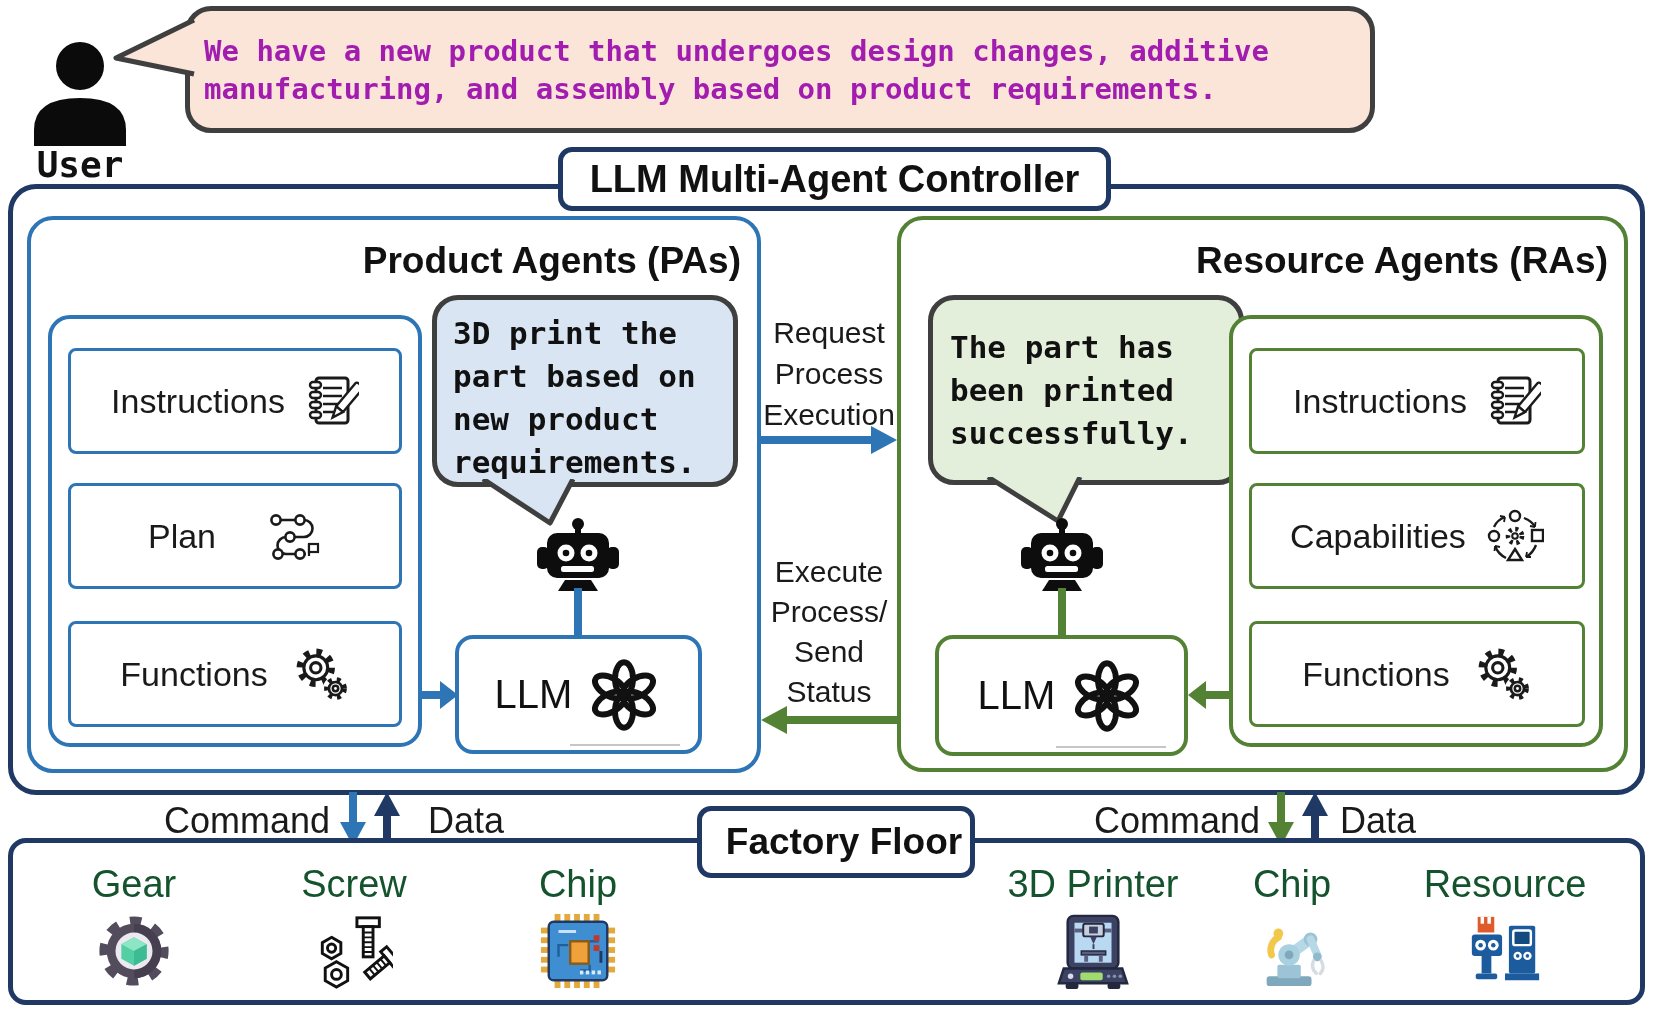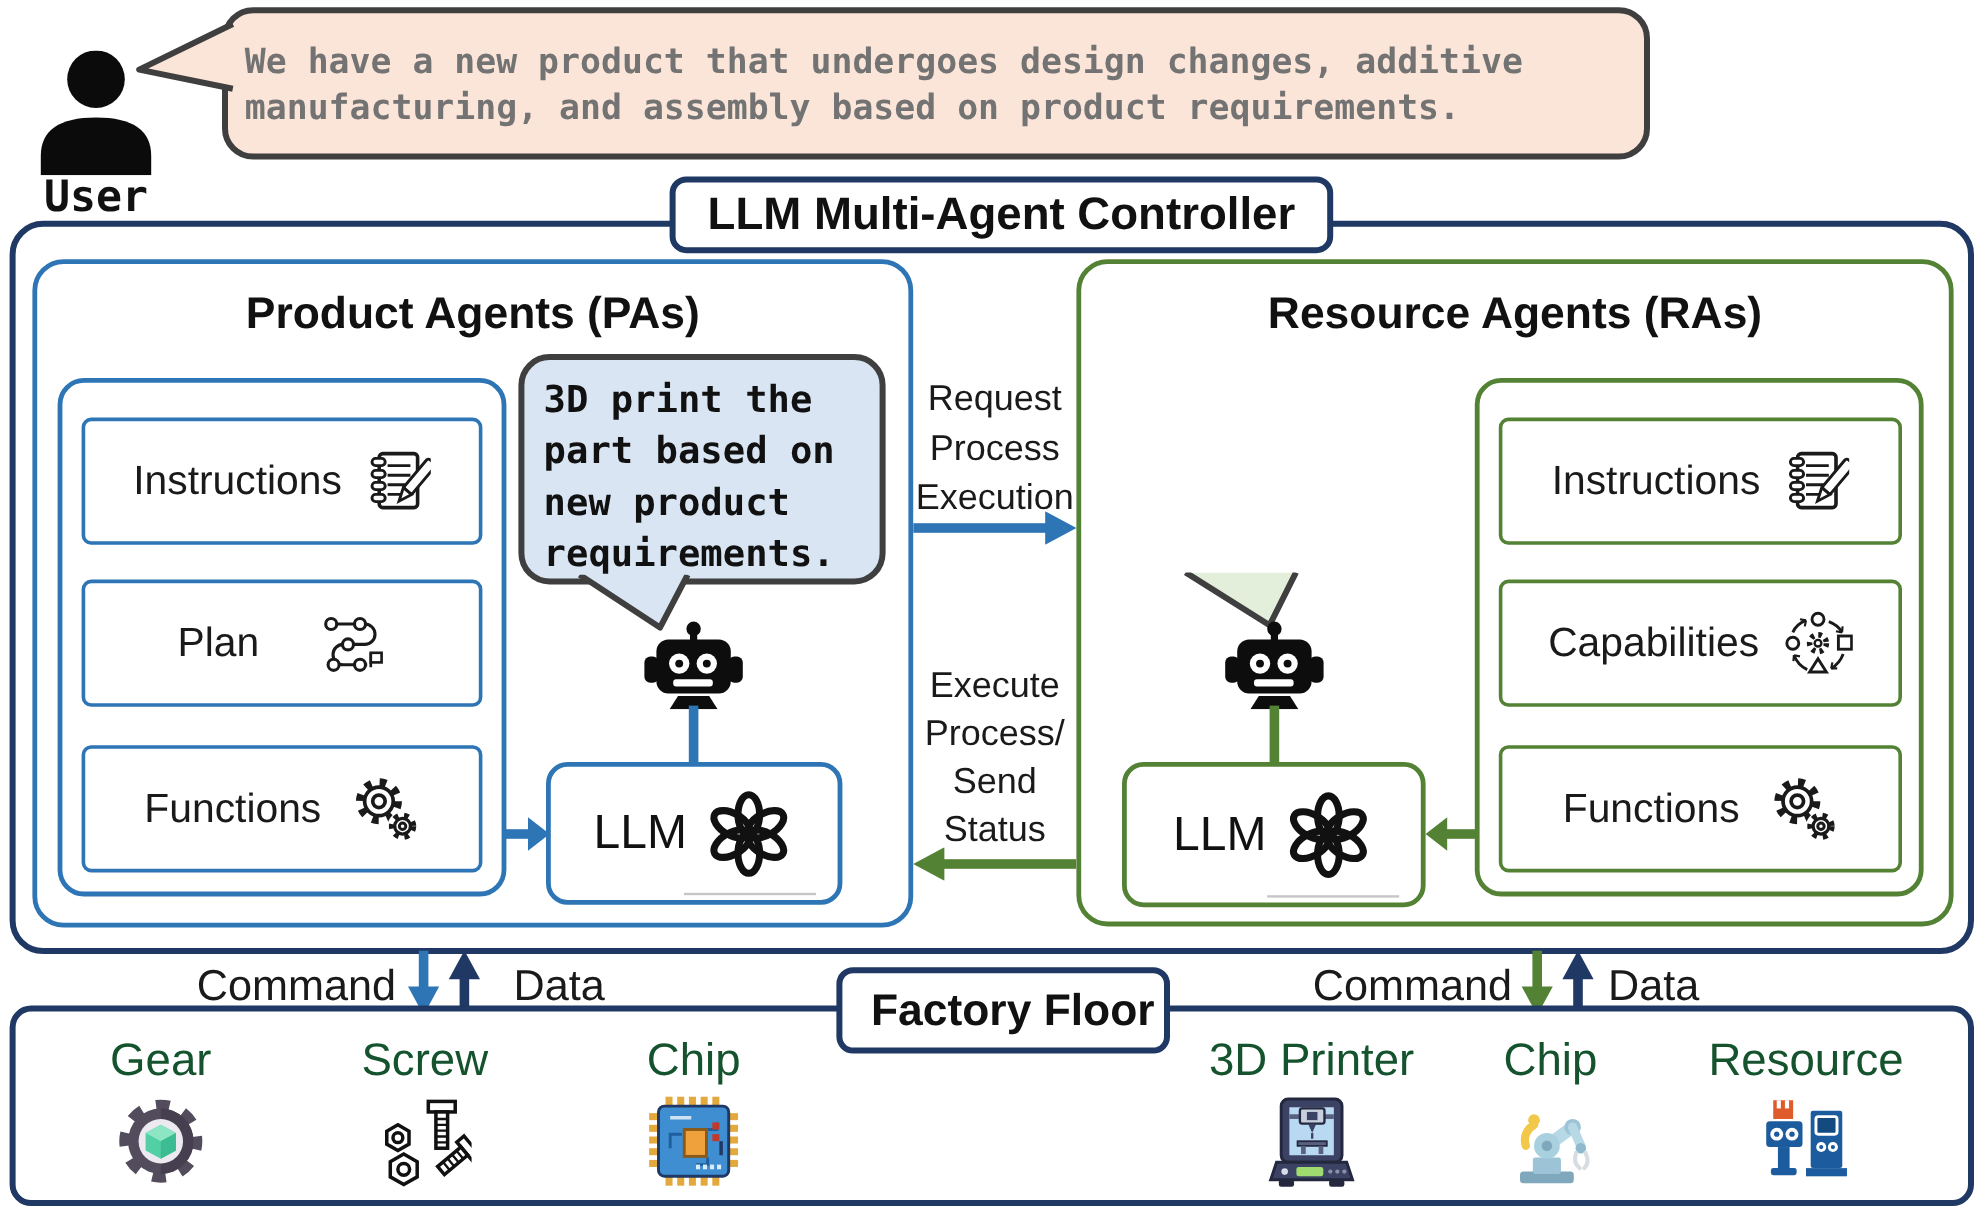--- a/index.html
+++ b/index.html
@@ -2,21 +2,21 @@
 <html><head>
 <meta charset="utf-8">
 <style>
   html,body{margin:0;padding:0;background:#fff;}
   .canvas{position:relative;width:1653px;height:1012px;background:#fff;overflow:hidden;
           font-family:"Liberation Sans",sans-serif;color:#111;}
   .abs{position:absolute;box-sizing:border-box;}
   .box{background:#fff;border-style:solid;}
   .flexc{display:flex;align-items:center;justify-content:center;}
   .mono{font-family:"DejaVu Sans Mono",monospace;font-weight:bold;}
-  .title{font-weight:bold;text-align:center;}
+  .title{font-weight:bold;text-align:right;}
   .item-label{font-size:34px;color:#1a1a1a;}
   .gap-label{font-size:30px;line-height:41px;text-align:center;color:#1a1a1a;}
   .cd-label{font-size:36px;color:#1a1a1a;}
   .fi-label{font-size:38px;color:#14532d;text-align:center;line-height:44px;}
   .fitem{display:flex;flex-direction:column;align-items:center;}
   .llm-label{font-size:40px;color:#111;}
   .llm-underline{position:absolute;right:18px;bottom:4px;width:110px;height:2px;background:#c6c6c6;}
   svg{display:block;}
 </style>
 </head>
@@ -27,21 +27,21 @@
   <span class="abs" style="left:30px;top:42px;">
     <svg width="100" height="104" viewBox="0 0 100 104">
       <circle cx="50" cy="24" r="24" fill="#0b0b0b"></circle>
       <path d="M4 104 V88 Q4 56 50 56 Q96 56 96 88 V104 Z" fill="#0b0b0b"></path>
     </svg>
   </span>
   <div class="abs mono" style="left:8px;top:144px;width:144px;text-align:center;font-size:36px;">User</div>
 
   <div class="abs box mono" style="left:185px;top:6px;width:1190px;height:127px;border-width:5px;border-color:#3F3F3F;
        background:#FBE5D8;border-radius:26px;display:flex;align-items:center;padding-left:14px;padding-right:12px;
-       font-size:29px;line-height:38px;color:#737373;">
+       font-size:29px;line-height:38px;color:#a21caf;">
     <span>We have a new product that undergoes design changes, additive manufacturing, and assembly based on product requirements.</span>
   </div>
   <span class="abs" style="left:108px;top:18px;">
     <svg width="92" height="62" viewBox="0 0 92 62">
       <path d="M86 2 L8 40 L86 56" fill="#FBE5D8" stroke="#3F3F3F" stroke-width="5" stroke-linejoin="round"></path>
     </svg>
   </span>
 
   <div class="abs box" style="left:8px;top:184px;width:1637px;height:611px;border-width:5px;border-color:#1F3864;border-radius:28px;"></div>
   <div class="abs box flexc title" style="left:558px;top:147px;width:553px;height:64px;border-width:5px;border-color:#1F3864;
@@ -162,20 +162,24 @@
   <span class="abs" style="left:761px;top:706px;">
     <svg width="136" height="28" viewBox="0 0 136 28">
       <polygon points="26,0 0,14 26,28" fill="#548235"></polygon>
       <rect x="22" y="10" width="114" height="8" fill="#548235"></rect>
     </svg>
   </span>
 
   <div class="abs box" style="left:897px;top:216px;width:731px;height:556px;border-width:4px;border-color:#548235;border-radius:26px;"></div>
   <div class="abs title" style="left:917px;top:240px;width:691px;font-size:37px;">Resource Agents (RAs)</div>
 
+  <div class="abs box mono" style="left:928px;top:295px;width:316px;height:190px;border-width:5px;border-color:#3F3F3F;
+       background:#E3EFDB;border-radius:26px;padding:26px 0 0 17px;font-size:31px;line-height:43px;color:#111;">
+    <span>The part has been printed successfully.</span>
+  </div>
   <span class="abs" style="left:960px;top:477px;">
     <svg width="140" height="52" viewBox="0 0 140 52">
       <path d="M28 0 L98 44 L120 0" fill="#E3EFDB" stroke="#3F3F3F" stroke-width="5" stroke-linejoin="round"></path>
     </svg>
   </span>
   <span class="abs" style="left:1007px;top:517px;">
     <svg width="110" height="74" viewBox="0 0 110 74">
       <circle cx="55" cy="7" r="6" fill="#0d0d0d"></circle>
       <rect x="52" y="10" width="6" height="9" fill="#0d0d0d"></rect>
       <rect x="14" y="30" width="12" height="22" rx="5" fill="#0d0d0d"></rect>

